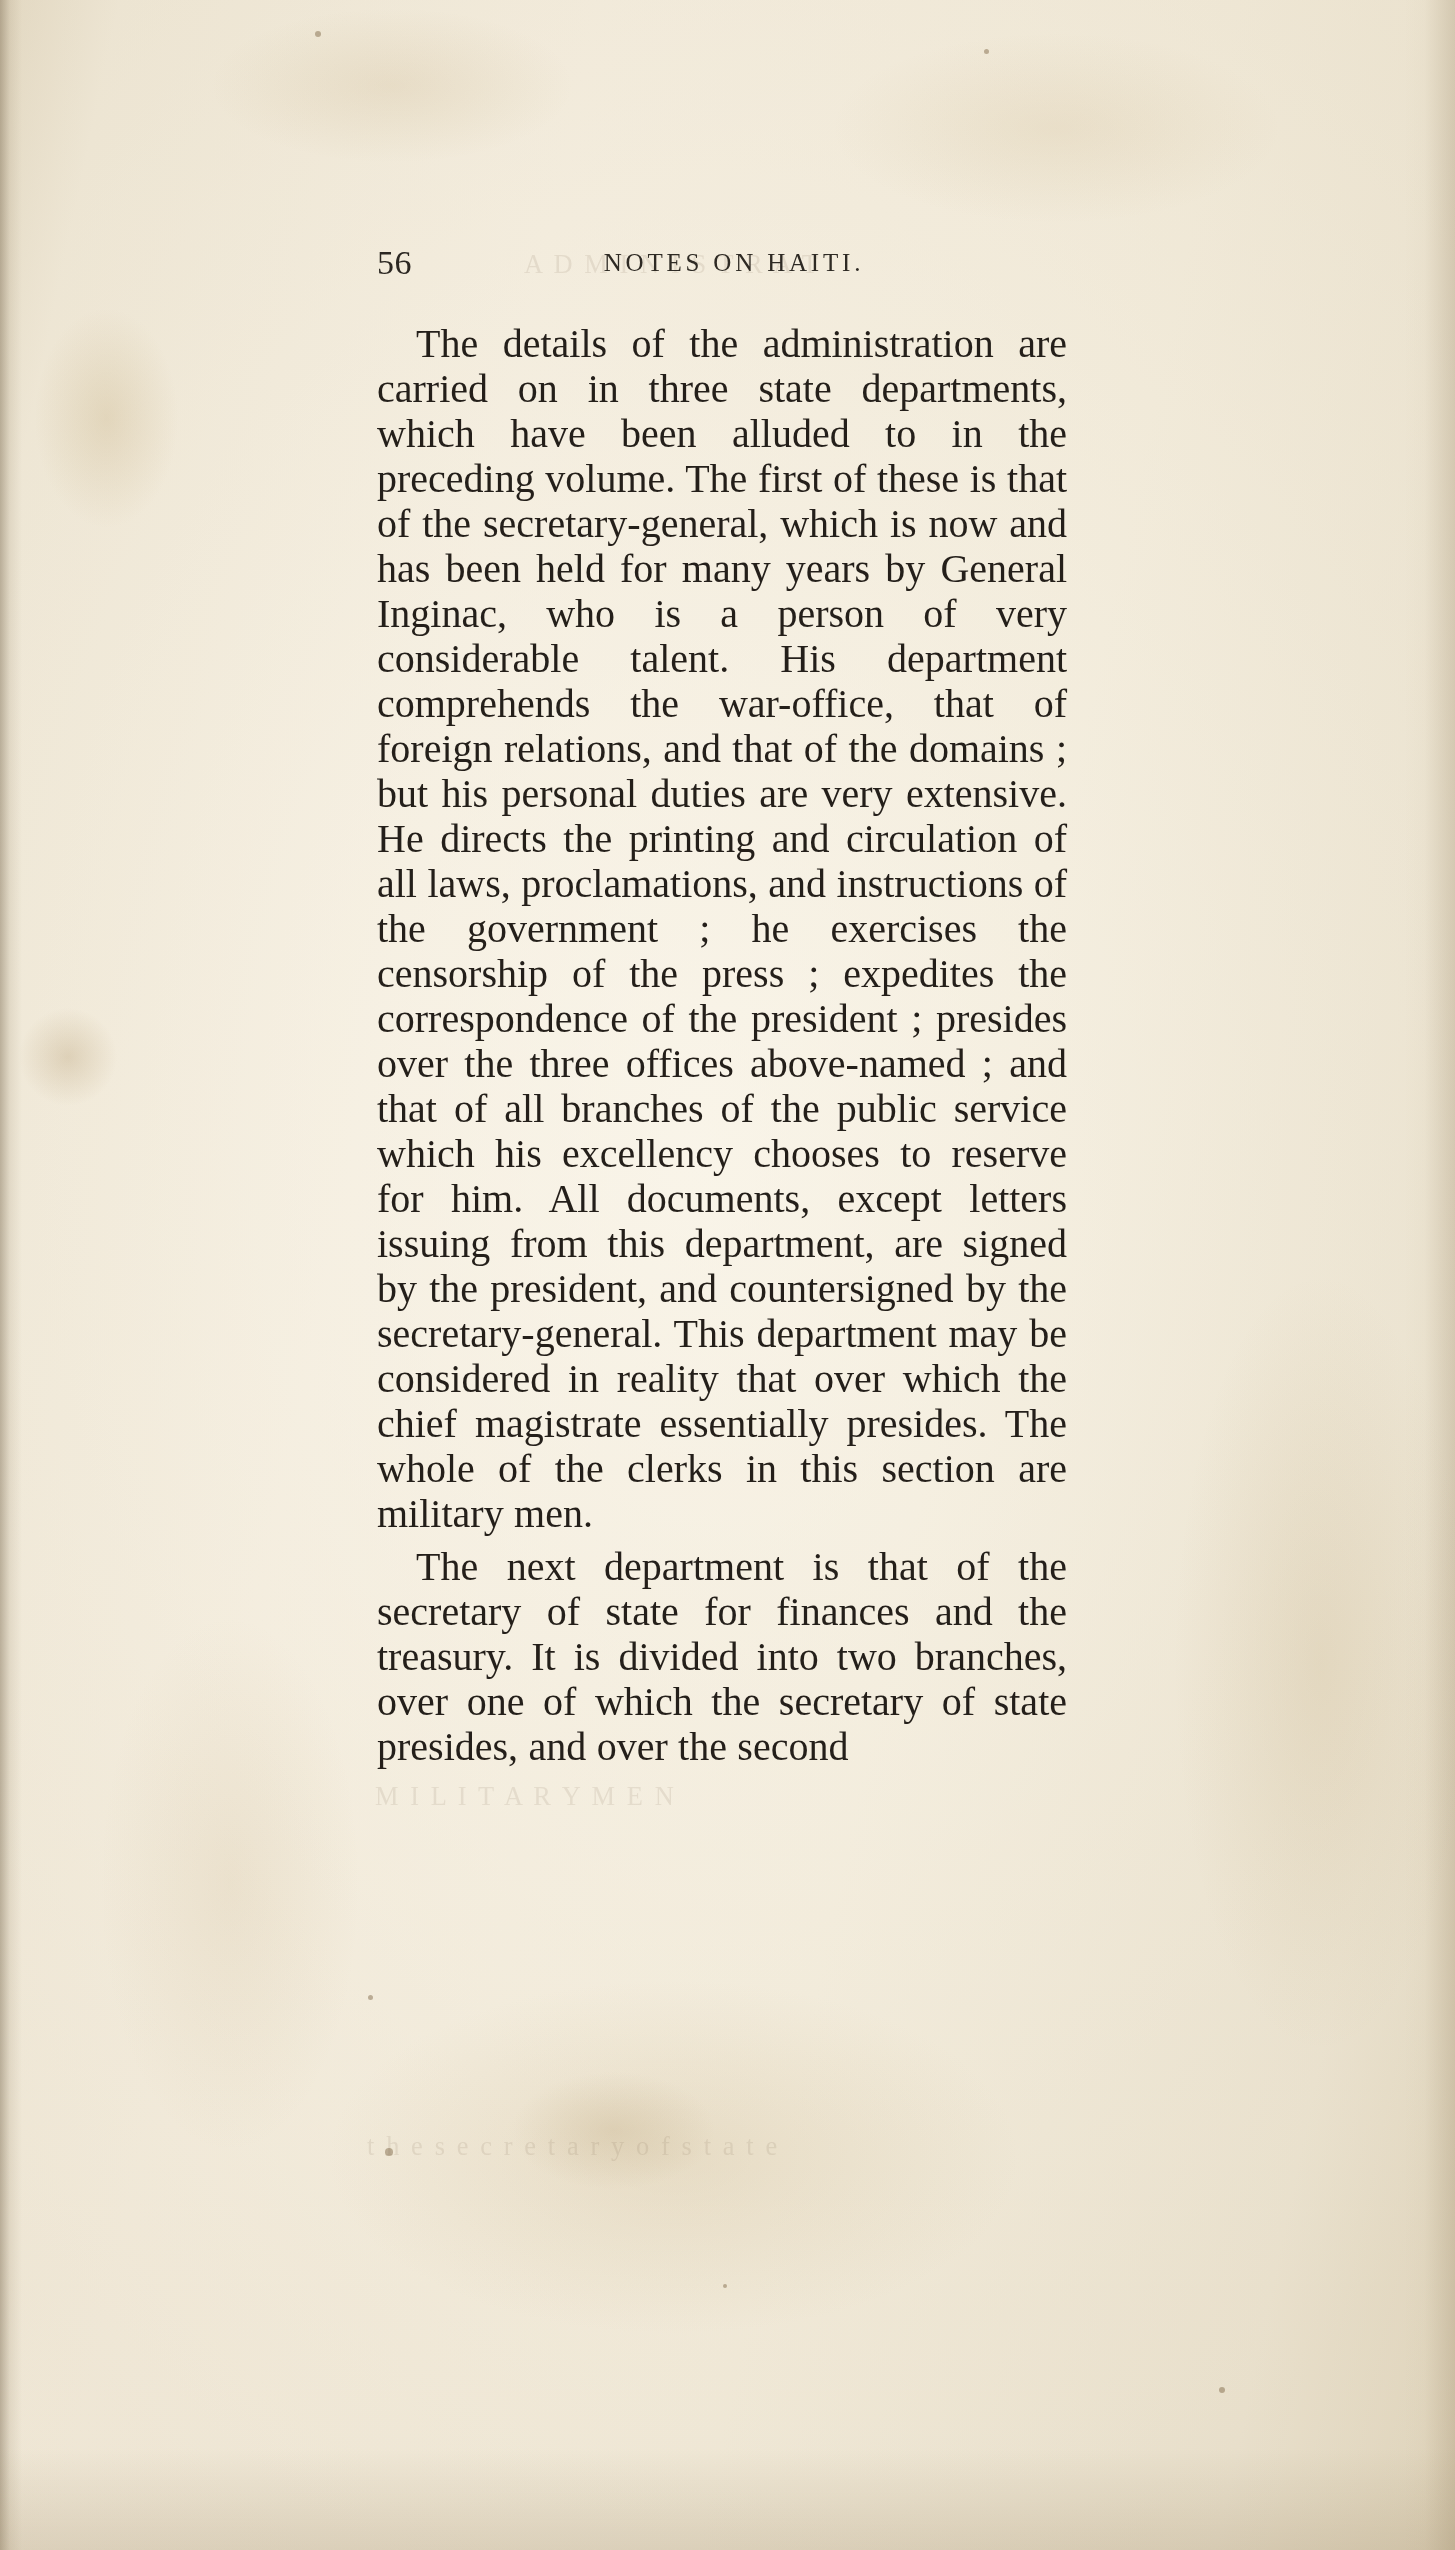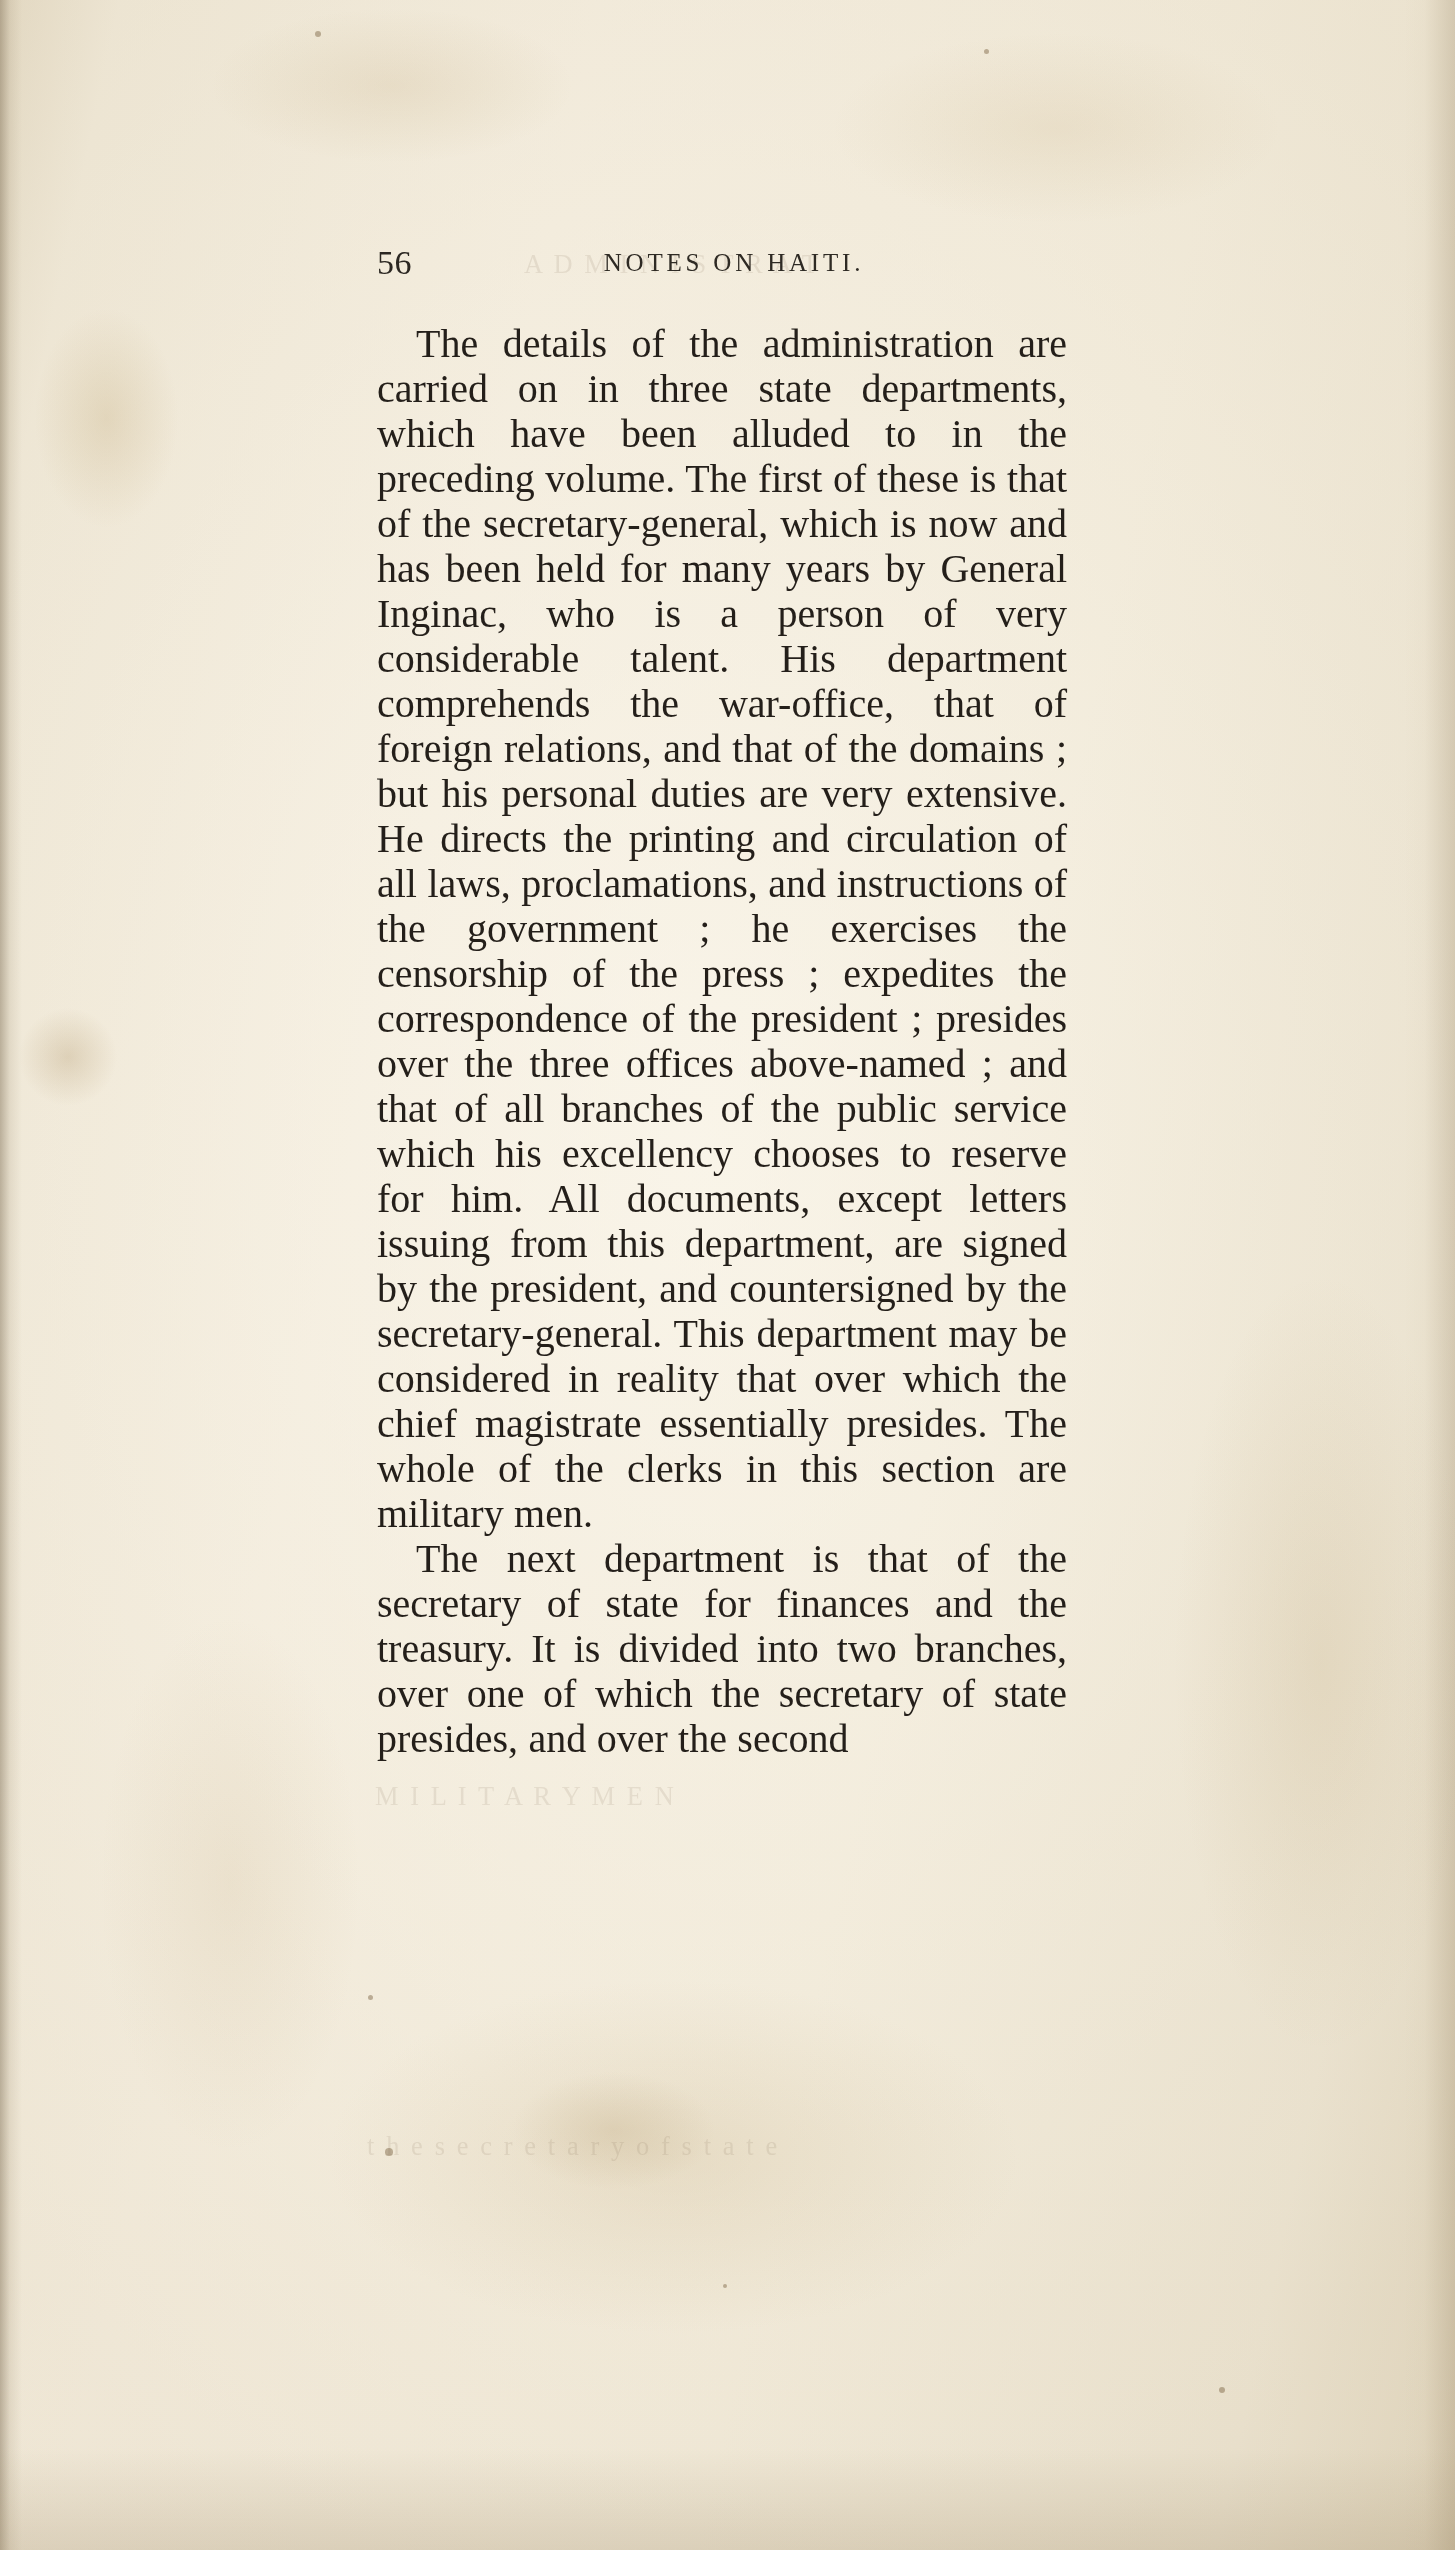--- a/index.html
+++ b/index.html
@@ -114,21 +114,21 @@
     margin: 0;
     font-size: 40px;
     line-height: 45px;
     color: #241f1a;
     text-align: justify;
     text-indent: 39px;
     text-justify: inter-word;
     word-spacing: 0.4px;
     -webkit-font-smoothing: antialiased;
   }
-  p.para + p.para { margin-top: 0px; }
+  p.para + p.para { margin-top: 8px; }
 
   
   .ghost {
     position: absolute;
     color: rgba(120,104,78,0.13);
     font-size: 26.4px;
     letter-spacing: 2.6px;
     pointer-events: none;
     white-space: nowrap;
   }

